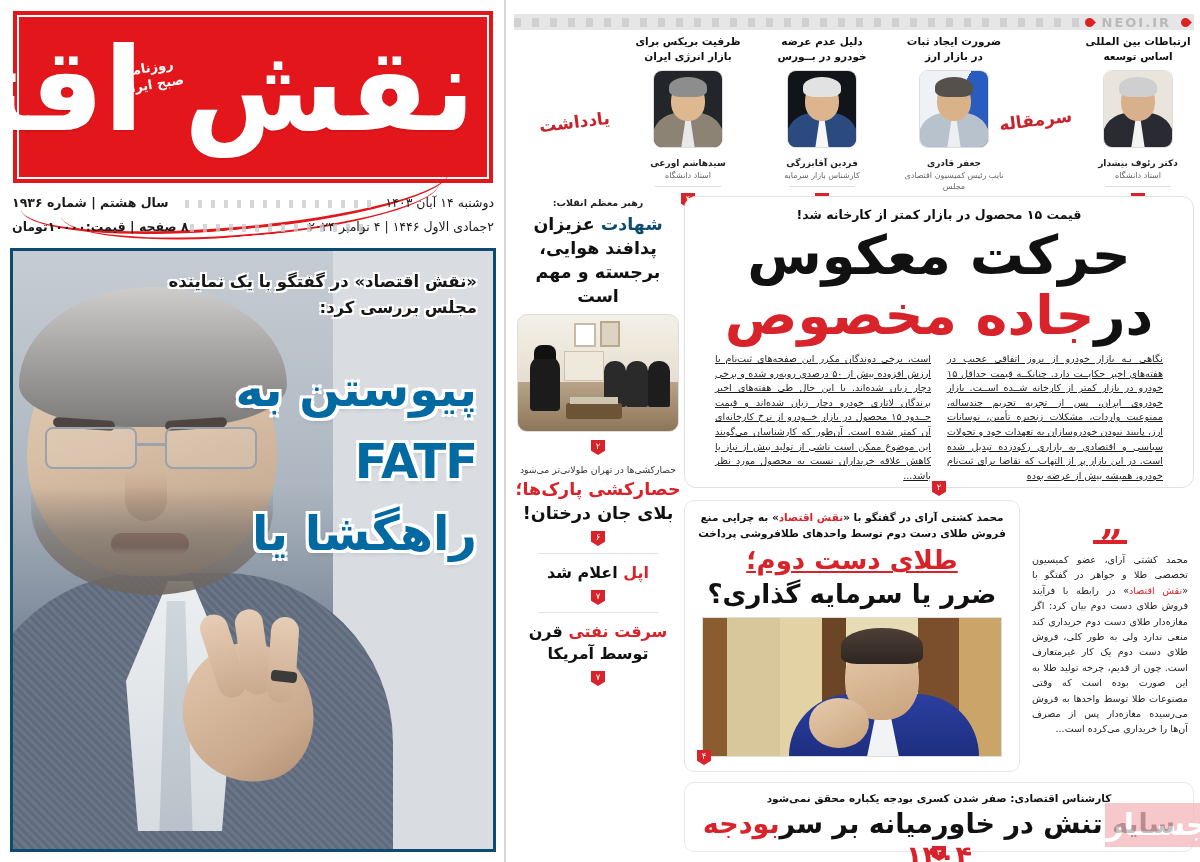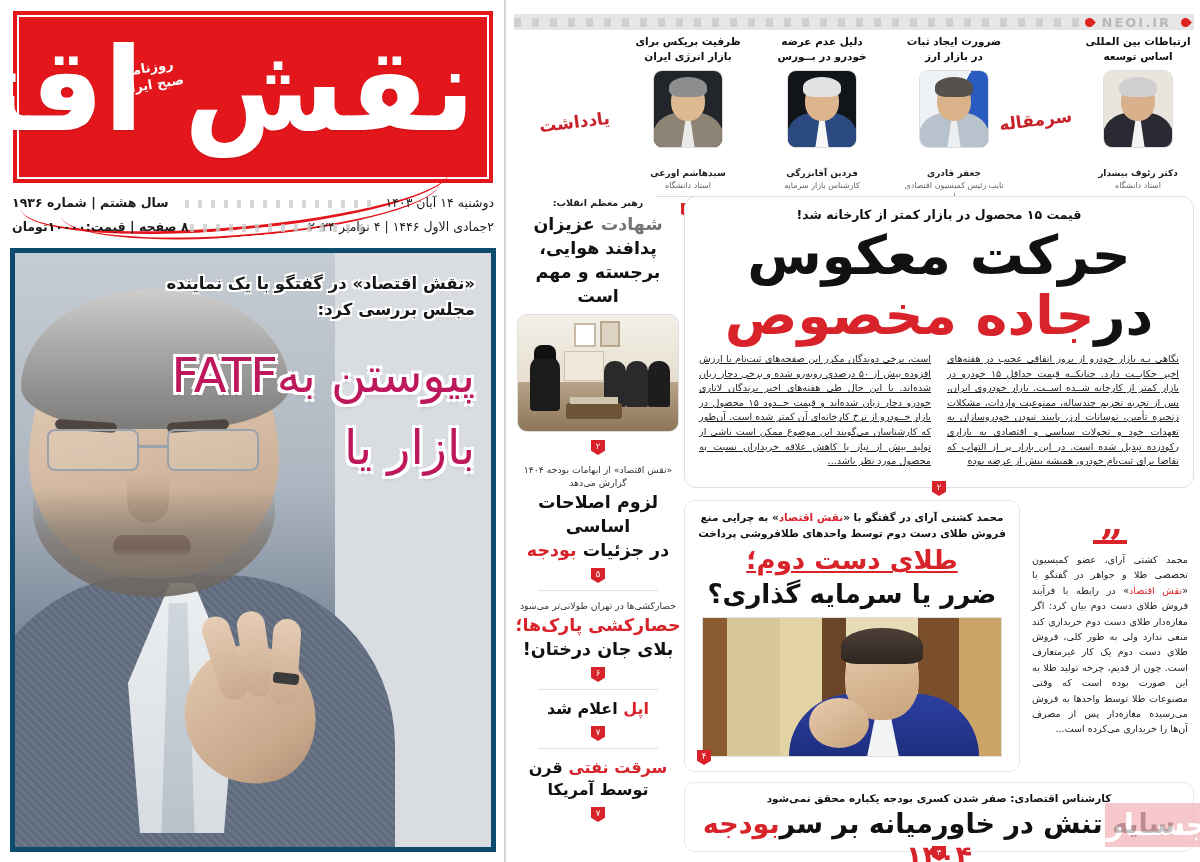--- a/index.html
+++ b/index.html
@@ -82,21 +82,21 @@
     position: absolute; right: 120px; left: 175px; top: 10px; height: 8px;
     background-image: repeating-linear-gradient(90deg,#c9c9c9 0 4px, transparent 4px 13px);
     opacity: .75;
   }
   .infobar .row.r2 .dots { right: 130px; left: 180px; }
 
   .hero {
     position: absolute; left: 10px; top: 248px; width: 486px; height: 604px;
     background: #d9dde2;
     overflow: hidden;
-    border: 5px solid #0c4a6e;
+    border: 3px solid #0c4a6e;
   }
   
   .hero-photo {
     position: absolute; left: 0; top: 0; width: 320px; height: 604px;
     background:
       radial-gradient(ellipse 150px 120px at 45% 24%, #ded3c6 0%, #cbbfb1 55%, rgba(203,191,177,0) 70%),
       linear-gradient(180deg,#c6ccd3 0%, #aeb7c1 38%, #7e8b9b 62%, #5c6878 100%);
   }
   .face {
     position: absolute; left: 14px; top: 55px; width: 250px; height: 270px;
@@ -180,22 +180,22 @@
     position: absolute; right: 0; top: 0; width: 370px; height: 604px;
     text-align: right; padding: 18px 16px 0 6px;
   }
   .hero-kicker {
     font-size: 16.5px; font-weight: bold; color: #171717;
     line-height: 26px;
     text-shadow: 1px 1px 0 #fff, -1px -1px 0 #fff, 1px -1px 0 #fff, -1px 1px 0 #fff,
                   2px 2px 0 #fff, -2px 2px 0 #fff, 2px -2px 0 #fff, -2px -2px 0 #fff;
   }
   .hero-title {
-    margin-top: 16px;
-    font-size: 48px; font-weight: normal; color: #be185d;
+    margin-top: 32px;
+    font-size: 48px; font-weight: bold; color: #0369a1;
     line-height: 72px; letter-spacing: -1px;
     text-shadow: 2px 2px 0 #fff, -2px -2px 0 #fff, 2px -2px 0 #fff, -2px 2px 0 #fff,
                  3px 3px 0 #fff, -3px 3px 0 #fff, 3px -3px 0 #fff, -3px -3px 0 #fff,
                  0 4px 4px rgba(0,0,0,.12);
   }
   .hero-title .ltr { direction: ltr; display: inline-block; font-family: "DejaVu Sans", sans-serif; }
 
   
   .vsep {
     position: absolute; left: 504px; top: 0; width: 2px; height: 862px;
@@ -231,21 +231,21 @@
     position: absolute; top: 0; width: 108px; text-align: center;
   }
   .expert .title {
     font-size: 10.5px; font-weight: bold; color: #111; line-height: 15px; height: 32px;
   }
   .expert .thumb {
     width: 70px; height: 78px; margin: 4px auto 0;
     border-radius: 9px; overflow: hidden; border: 1px solid #ddd;
     position: relative;
   }
-  .expert .nm { font-size: 9px; font-weight: bold; color: #222; margin-top: 20px; }
+  .expert .nm { font-size: 9px; font-weight: bold; color: #222; margin-top: 10px; }
   .expert .rl { font-size: 8px; color: #666; margin-top: 2px; line-height: 11px; }
   .expert .rule { width: 66px; height: 1px; background: #ddd; margin: 5px auto 0; }
   .badge {
     display: inline-block; width: 14px; height: 15px;
     background: #d8232a;
     clip-path: polygon(0 0,100% 0,100% 72%,50% 100%,0 72%);
     color: #fff; font-size: 8.5px; line-height: 12px; text-align: center;
     position: relative;
   }
 
@@ -271,21 +271,21 @@
 
   .sec-label {
     position: absolute; font-size: 17px; color: #c8232a; font-weight: bold;
     transform: rotate(-7deg); white-space: nowrap;
   }
 
   
   .main-box {
     position: absolute; left: 178px; top: 196px; width: 510px; height: 292px;
     border: 1px solid #e2e2e2; border-radius: 12px; background: #fff;
-    padding: 10px 14px;
+    padding: 10px 30px;
   }
   .main-kicker { text-align: center; font-size: 12.5px; font-weight: bold; color: #111; }
   .main-title {
     text-align: center; margin-top: 4px;
     font-size: 54px; font-weight: bold; line-height: 60px; color: #111;
     letter-spacing: -1px;
   }
   .main-title .red { color: #d8232a; }
   .main-cols {
     display: flex; gap: 16px; margin-top: 6px; direction: rtl;
@@ -373,21 +373,21 @@
     line-height: 44px; text-align: center; opacity: .75; overflow: hidden;
   }
 
   
   .mid-col {
     position: absolute; left: 8px; top: 196px; width: 168px; height: 660px;
     text-align: center;
   }
   .mid-kicker { font-size: 9.5px; color: #222; font-weight: bold; line-height: 14px; }
   .mid-head { font-size: 17.5px; font-weight: bold; line-height: 24px; color: #111; margin-top: 2px; }
-  .mid-head .rd { color: #737373; }
+  .mid-head .rd { color: #0c4a6e; }
   .mid-photo {
     width: 162px; height: 118px; margin: 6px auto 0; border-radius: 10px;
     overflow: hidden; position: relative; border: 1px solid #ddd;
     background: linear-gradient(180deg,#efeae2 0%, #ded6c8 55%, #b9a88f 100%);
   }
   .mid-photo .wall { position: absolute; inset: 0 0 42% 0; background: linear-gradient(180deg,#f4f0e8,#e6ded0); }
   .mid-photo .floor { position: absolute; inset: 58% 0 0 0; background: linear-gradient(180deg,#b9a48a,#8d7558); }
   .mid-photo .pic { position: absolute; left: 56px; top: 8px; width: 22px; height: 24px; background: #fff; border: 2px solid #c7bba6; }
   .mid-photo .pic2 { position: absolute; left: 82px; top: 6px; width: 20px; height: 26px; background: #dcd3c2; border: 2px solid #b8a88e; }
   .mid-photo .shelf { position: absolute; left: 46px; top: 36px; width: 40px; height: 30px; background: #efe9dc; border: 1px solid #cdc3ae; }
@@ -461,21 +461,21 @@
         <div class="finger f3"></div>
         <div class="ring"></div>
       </div>
 
       <div class="hero-text">
         <div class="hero-kicker">«نقش اقتصاد» در گفتگو با یک نماینده مجلس بررسی کرد:</div>
         <div class="hero-title">
           <div>
             <span>پیوستن به</span><span class="ltr">FATF</span>
           </div>
-          <div>بازار یا</div>
+          <div>راهگشا یا</div>
         </div>
       </div>
 
     </div>
   </div>
 
   <div class="vsep"></div>
 
   <div class="right-panel">
 
@@ -567,35 +567,20 @@
         <div class="leader"></div>
         <div class="g1"></div>
         <div class="g2"></div>
         <div class="g3"></div>
         <div class="tbl"></div>
       </div>
       <div class="mid-badge-wrap">
         <span class="badge">۲</span>
       </div>
 
-      <div class="mid-item">
-        <div class="mid-sub">
-          <span class="rd">«نقش اقتصاد»</span>
-          <span>از ابهامات بودجه ۱۴۰۴ گزارش می‌دهد</span>
-        </div>
-        <div class="mid-title">
-          <div>لزوم اصلاحات اساسی</div>
-          <div>
-            <span>در جزئیات</span>
-            <span class="rd">بودجه</span>
-          </div>
-        </div>
-        <span class="badge">۵</span>
-        <div class="mid-rule"></div>
-      </div>
 
       <div class="mid-item">
         <div class="mid-sub">حصارکشی‌ها در تهران طولانی‌تر می‌شود</div>
         <div class="mid-title">
           <div class="rd">حصارکشی پارک‌ها؛</div>
           <div>بلای جان درختان!</div>
         </div>
         <span class="badge">۶</span>
         <div class="mid-rule"></div>
       </div>

